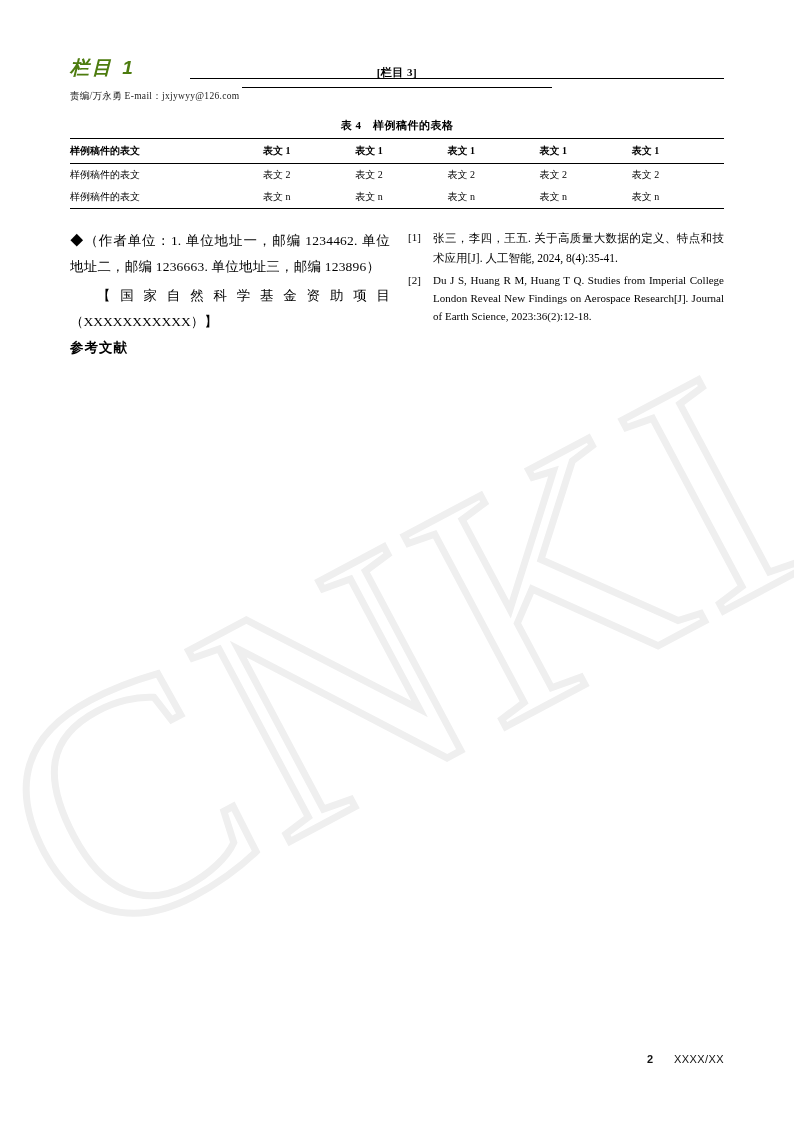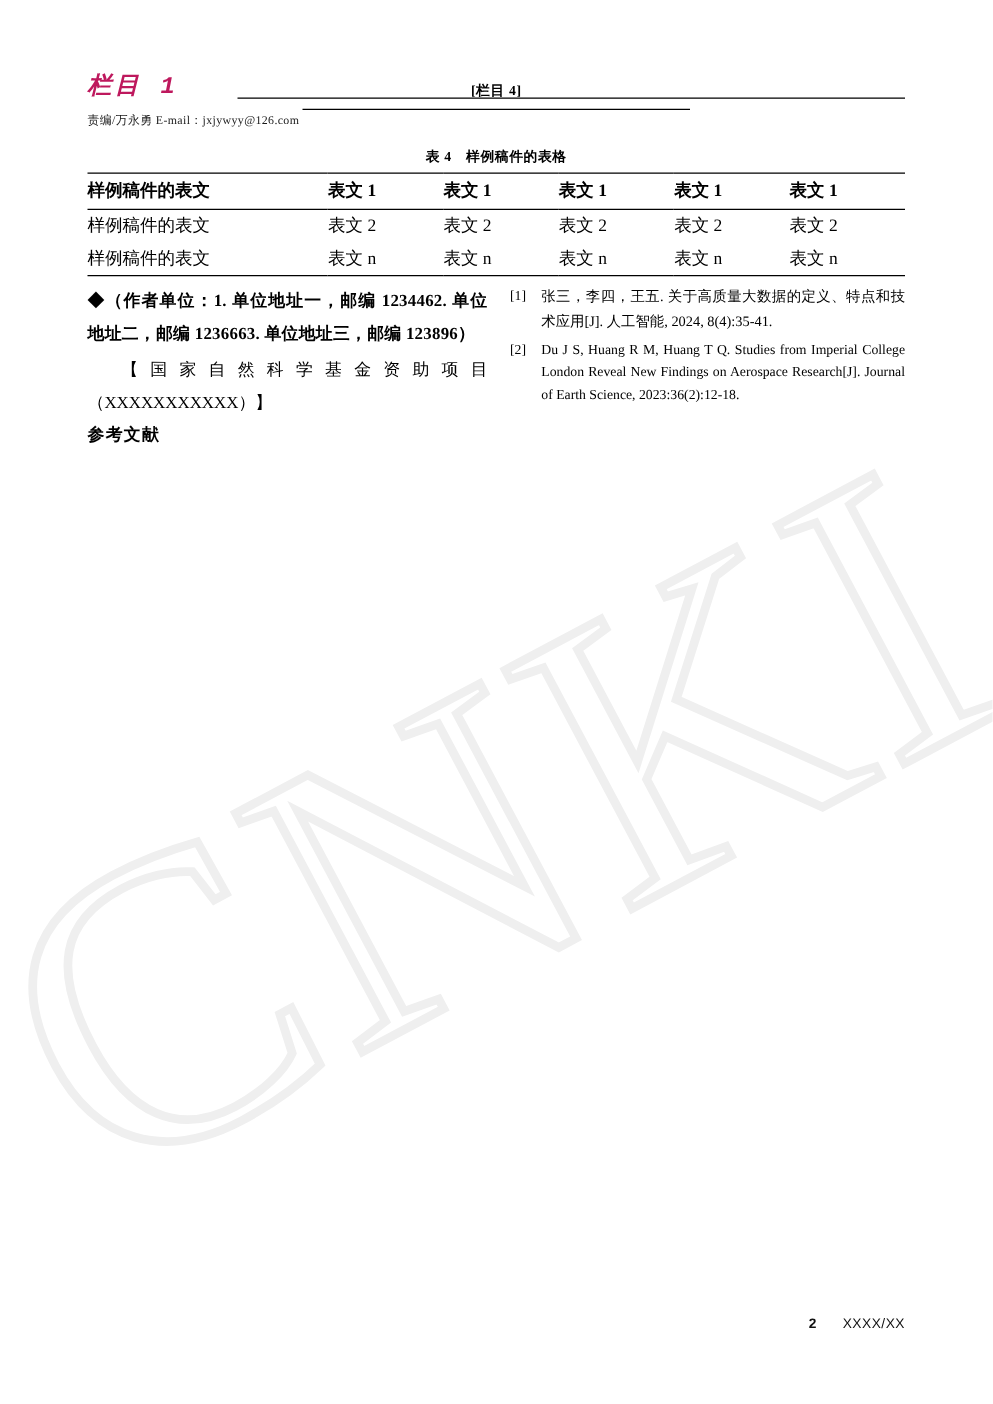--- a/index.html
+++ b/index.html
@@ -48,26 +48,26 @@
     position: absolute;
     left: 70px;
     top: 55px;
     width: 654px;
     height: 55px;
   }
   .header-left {
     position: absolute;
     left: 0;
     top: 0;
-    font-family: Liberation Mono, monospace;
+    font-family: Liberation Sans, sans-serif;
     font-size: 19px;
     font-weight: 700;
     font-style: italic;
     letter-spacing: 3px;
-    color: #be185d;
+    color: #4d7c0f;
   }
   .header-rule {
     position: absolute;
     left: 120px;
     top: 23px;
     width: 534px;
     border-top: 1px solid #000;
   }
   .header-col2 {
     position: absolute;
@@ -106,21 +106,21 @@
   .table-caption {
     text-align: center;
     font-size: 11px;
     font-weight: 700;
     margin-bottom: 5px;
     letter-spacing: 0.5px;
   }
   table.data {
     width: 654px;
     border-collapse: collapse;
-    font-size: 14px;
+    font-size: 10px;
     font-family: Liberation Serif, serif;
   }
   table.data thead tr th {
     font-weight: 700;
     text-align: left;
     padding: 5px 0 5px 0;
     border-top: 1.6px solid #000;
     border-bottom: 0.9px solid #000;
   }
   table.data tbody tr td {
@@ -147,21 +147,20 @@
     top: 228px;
     width: 316px;
   }
 
   .affil {
     font-size: 13.5px;
     line-height: 1.95;
     text-align: justify;
     text-justify: inter-ideograph;
     letter-spacing: 0.2px;
-    font-weight: bold;
   }
   .fund {
     font-size: 13.5px;
     line-height: 1.95;
     text-indent: 27px;
     text-align: justify;
     text-justify: inter-ideograph;
     margin-top: 2px;
   }
   .refs-title {
@@ -232,21 +231,21 @@
   <svg width="794" height="620" viewBox="0 0 794 620" xmlns="http://www.w3.org/2000/svg">
     <text x="397" y="440" text-anchor="middle" transform="rotate(-28 397 330)">CNKI</text>
   </svg>
 </div>
 
 <div class="page">
 
   <div class="header">
     <div class="header-left">栏目 1</div>
     <div class="header-rule"></div>
-    <div class="header-col2">[栏目 4]</div>
+    <div class="header-col2">[栏目 3]</div>
     <div class="header-editor">
       <span class="ed-rule"></span>
       <span>责编/万永勇  E-mail：jxjywyy@126.com</span>
     </div>
   </div>
 
   <div class="table-wrap">
     <div class="table-caption">表 4　样例稿件的表格</div>
     <table class="data">
       <thead>

